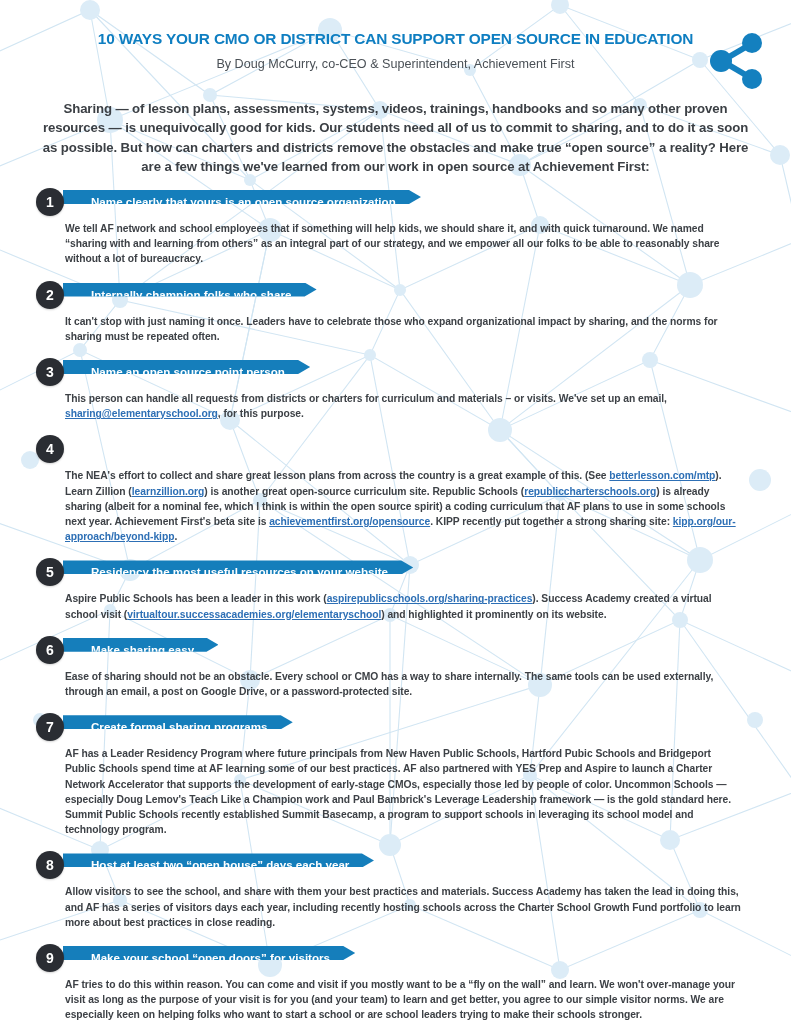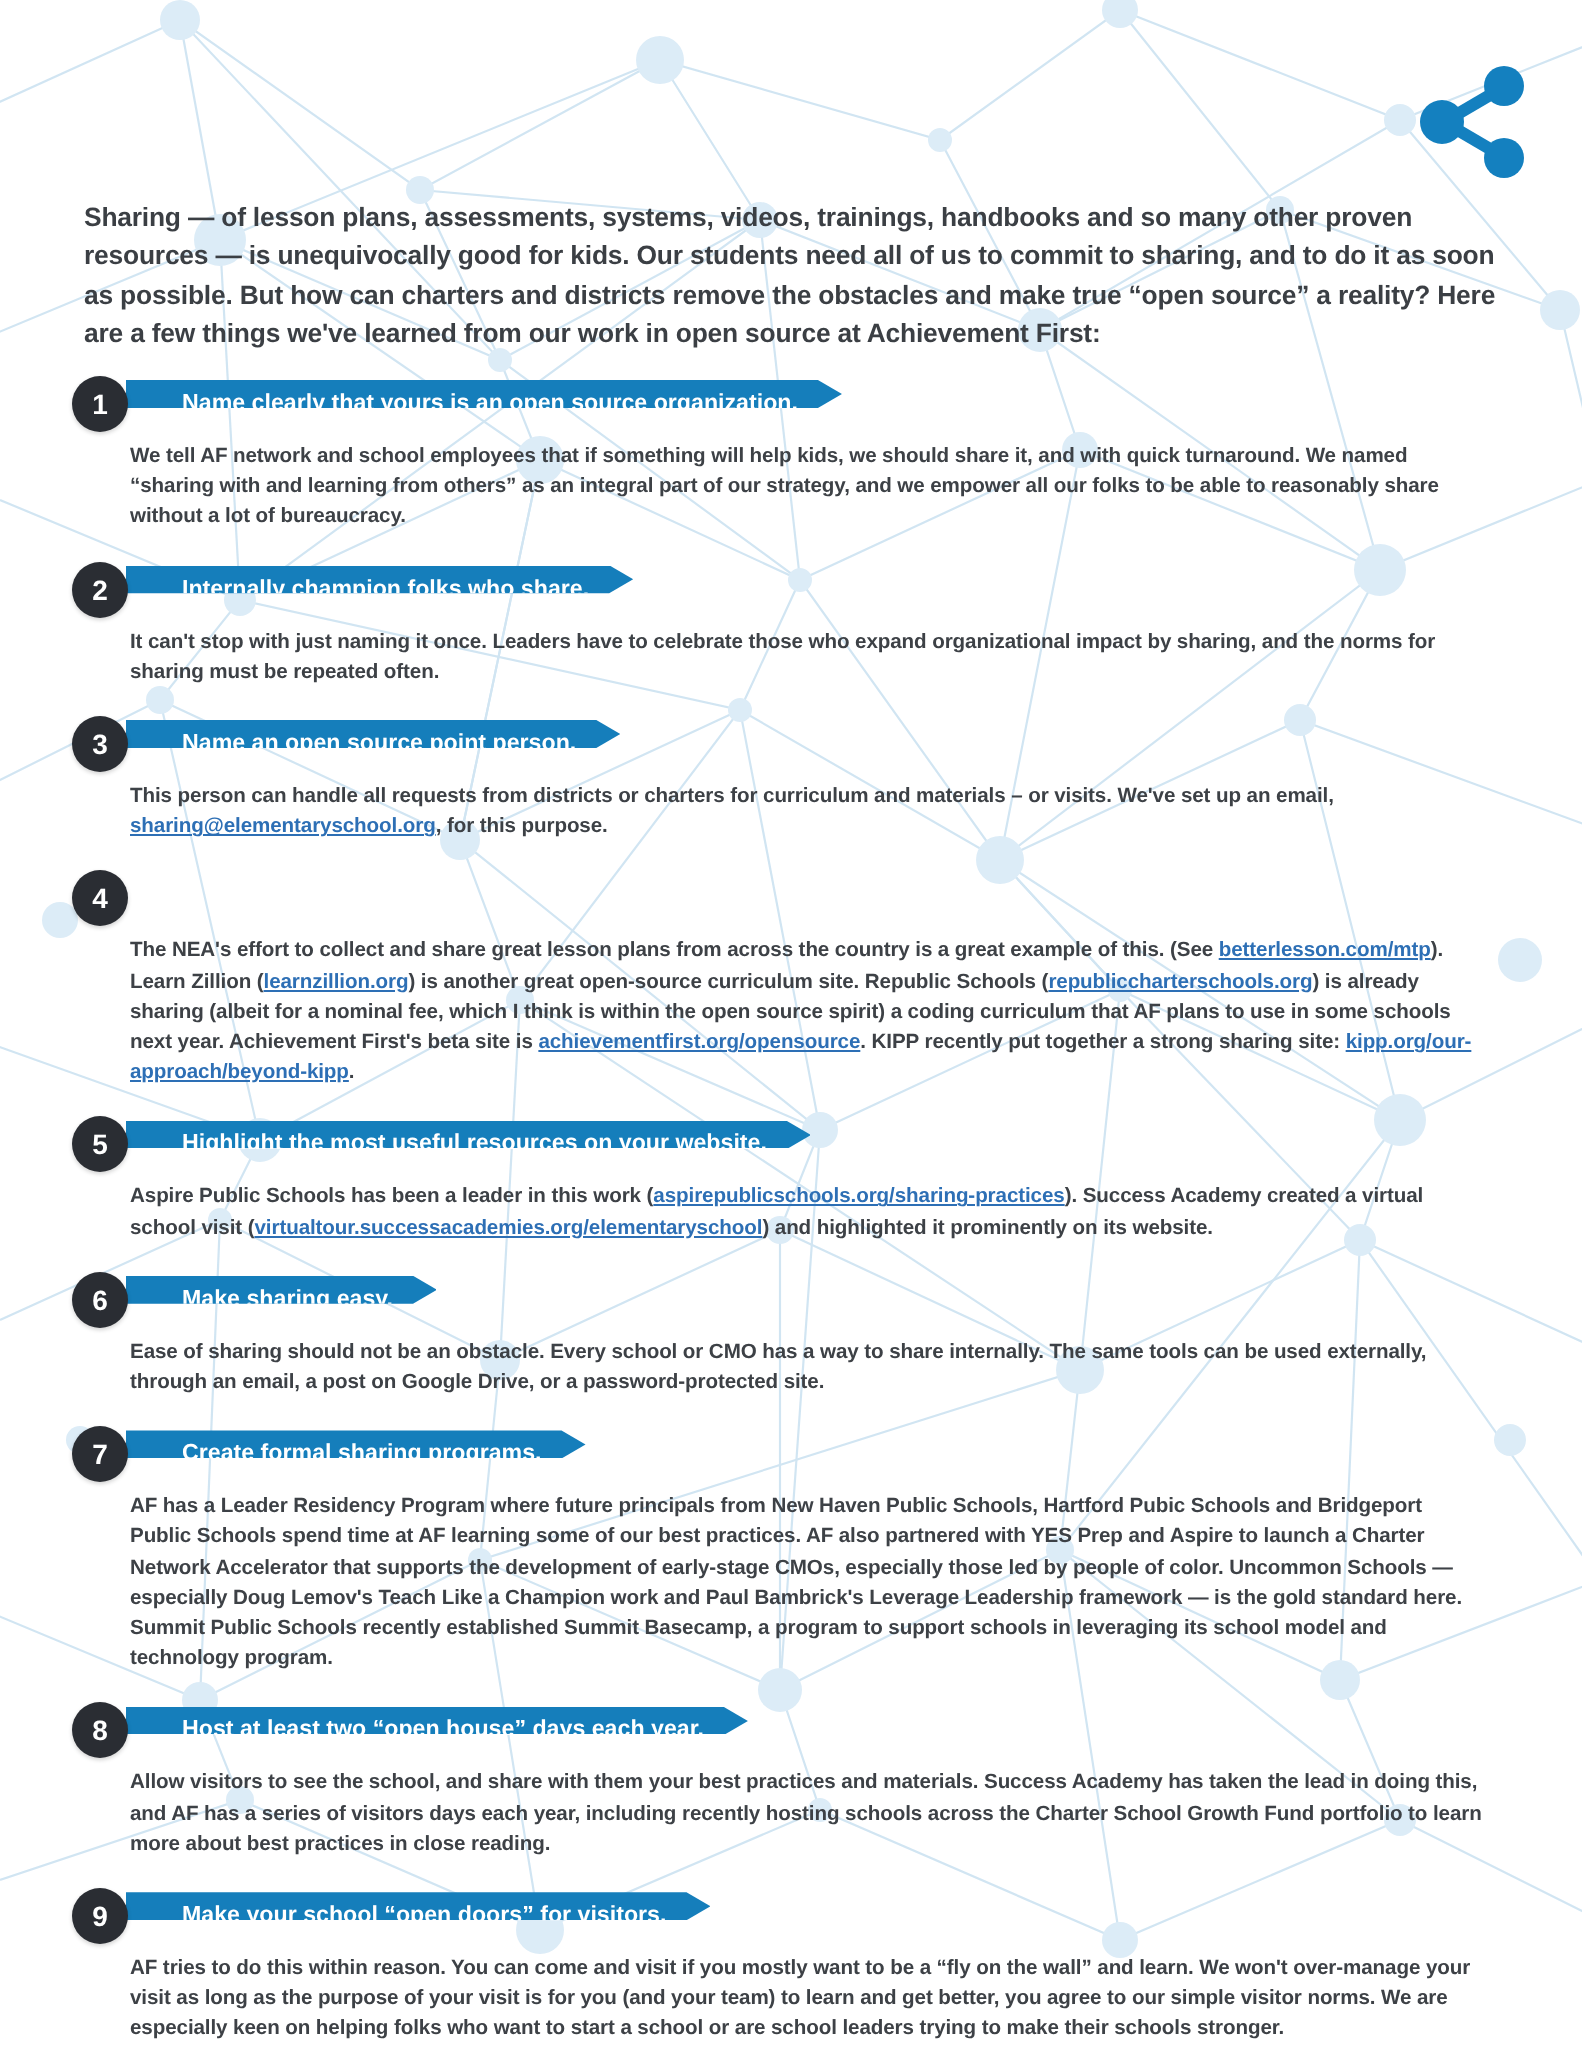--- a/index.html
+++ b/index.html
@@ -62,21 +62,21 @@
     width: 62px;
     height: 62px;
   }
 
   
   .intro {
     position: absolute;
     left: 42px;
     top: 99px;
     width: 707px;
-    text-align: left;
+    text-align: center;
     font-size: 13.2px;
     font-weight: bold;
     line-height: 19.4px;
     color: #3b3f44;
     letter-spacing: -0.1px;
   }
 
   
   .tips {
     position: absolute;
@@ -218,20 +218,24 @@
     <circle cx="700" cy="910" r="8"></circle>
     <circle cx="30" cy="460" r="9"></circle>
       <circle cx="760" cy="480" r="11"></circle>
     <circle cx="40" cy="720" r="7"></circle>
       <circle cx="755" cy="720" r="8"></circle>
   </g>
 </svg>
 
 <div id="page">
 
+  <div class="doc-header">
+    <div class="doc-title">10 WAYS YOUR CMO OR DISTRICT CAN SUPPORT OPEN SOURCE IN EDUCATION</div>
+    <div class="doc-byline">By Doug McCurry, co-CEO &amp; Superintendent, Achievement First</div>
+  </div>
 
   <svg class="share-icon" viewBox="0 0 62 62">
     <line x1="17" y1="31" x2="46" y2="14" stroke="#1480bf" stroke-width="6"></line>
     <line x1="17" y1="31" x2="46" y2="48" stroke="#1480bf" stroke-width="6"></line>
     <circle cx="16" cy="31" r="11" fill="#1480bf"></circle>
     <circle cx="47" cy="13" r="10" fill="#1480bf"></circle>
     <circle cx="47" cy="49" r="10" fill="#1480bf"></circle>
   </svg>
 
   <div class="intro">Sharing — of lesson plans, assessments, systems, videos, trainings, handbooks and so many other proven resources — is unequivocally good for kids. Our students need all of us to commit to sharing, and to do it as soon as possible. But how can charters and districts remove the obstacles and make true “open source” a reality? Here are a few things we've learned from our work in open source at Achievement First:</div>
@@ -273,21 +277,21 @@
       </div>
       <div class="tip-body">
         <span>The NEA's effort to collect and share great lesson plans from across the country is a great example of this.  (See </span><a class="lnk" href="#">betterlesson.com/mtp</a><span>). Learn Zillion (</span><a class="lnk" href="#">learnzillion.org</a><span>) is another great open-source curriculum site. Republic Schools (</span><a class="lnk" href="#">republiccharterschools.org</a><span>) is already sharing (albeit for a nominal fee, which I think is within the open source spirit) a coding curriculum that AF plans to use in some schools next year. Achievement First's beta site is </span><a class="lnk" href="#">achievementfirst.org/opensource</a><span>. KIPP recently put together a strong sharing site: </span><a class="lnk" href="#">kipp.org/our-approach/beyond-kipp</a><span>.</span>
       </div>
     </div>
     <div class="sp-1"></div>
 
     <div class="tip">
       <div class="tip-head">
         <div class="badge">5</div>
-        <div class="ribbon">Highlight the most useful resources on your website.</div>
+        <div class="ribbon">Residency the most useful resources on your website.</div>
       </div>
       <div class="tip-body">
         <span> Aspire Public Schools has been a leader in this work (</span><a class="lnk" href="#">aspirepublicschools.org/sharing-practices</a><span>). Success Academy created a virtual school visit (</span><a class="lnk" href="#">virtualtour.successacademies.org/elementaryschool</a><span>) and highlighted it prominently on its website.</span>
       </div>
     </div>
     <div class="sp-1"></div>
 
     <div class="tip">
       <div class="tip-head">
         <div class="badge">6</div>

